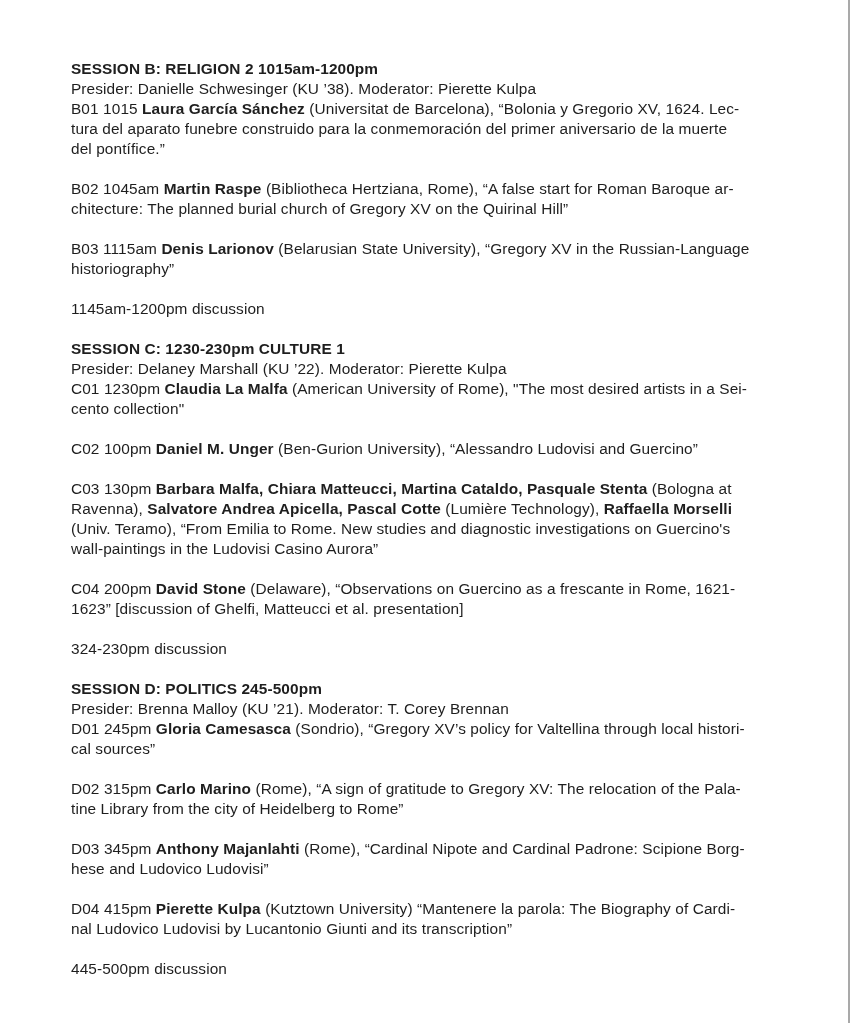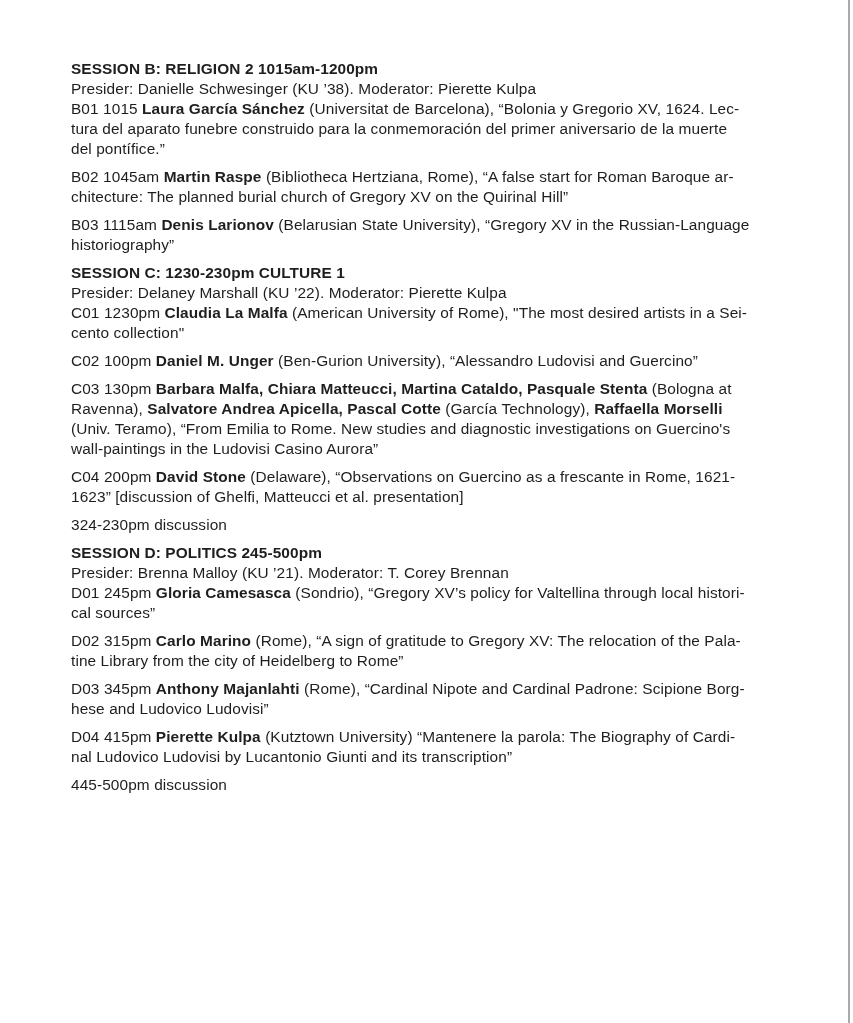--- a/index.html
+++ b/index.html
@@ -20,21 +20,21 @@
     width: 775px;
     color: #1e1e1e;
     font-size: 15.4px;
     line-height: 20px;
     letter-spacing: 0.1px;
   }
   .doc p.block {
     margin: 0;
     white-space: pre; 
   }
-  .doc p.block.spaced { margin-top: 8px; }
+  .doc p.block.spaced { margin-top: 20px; }
   .doc span.b { font-weight: bold; }
   .doc span.i { }
   .edge-line {
     position: absolute;
     top: 0; left: 848px;
     width: 2px; height: 1023px;
   }
 </style>
 </head>
 <body>
@@ -43,27 +43,28 @@
   <div class="doc" style="color: rgb(30, 30, 30);">
       <p class="block"><span class="b">SESSION B: RELIGION 2 1015am-1200pm</span></p>
       <p class="block"><span>Presider: Danielle Schwesinger (KU ’38). Moderator: Pierette Kulpa</span></p>
       <p class="block"><span>B01 1015 </span><span class="b">Laura García Sánchez</span><span> (Universitat de Barcelona), “Bolonia y Gregorio XV, 1624. Lec-
 tura del aparato funebre construido para la conmemoración del primer aniversario de la muerte
 del pontífice.”</span></p>
       <p class="block spaced"><span>B02 1045am </span><span class="b">Martin Raspe</span><span> (Bibliotheca Hertziana, Rome), “A false start for Roman Baroque ar-
 chitecture: The planned burial church of Gregory XV on the Quirinal Hill”</span></p>
       <p class="block spaced"><span>B03 1115am </span><span class="b">Denis Larionov</span><span> (Belarusian State University), “Gregory XV in the Russian-Language
 historiography”</span></p>
+      <p class="block spaced"><span>1145am-1200pm discussion</span></p>
       <p class="block spaced"><span class="b">SESSION C: 1230-230pm CULTURE 1</span></p>
       <p class="block"><span>Presider: Delaney Marshall (KU ’22). Moderator: Pierette Kulpa</span></p>
       <p class="block"><span>C01 1230pm </span><span class="b">Claudia La Malfa</span><span> (American University of Rome), "The most desired artists in a Sei-
 cento collection"</span></p>
       <p class="block spaced"><span>C02 100pm </span><span class="b">Daniel M. Unger</span><span> (Ben-Gurion University), “Alessandro Ludovisi and Guercino”</span></p>
       <p class="block spaced"><span>C03 130pm </span><span class="b">Barbara Malfa, Chiara Matteucci, Martina Cataldo, Pasquale Stenta</span><span> (Bologna at
-Ravenna), </span><span class="b">Salvatore Andrea Apicella, Pascal Cotte</span><span> (García Technology), </span><span class="b">Raffaella Morselli</span><span>
+Ravenna), </span><span class="b">Salvatore Andrea Apicella, Pascal Cotte</span><span> (Lumière Technology), </span><span class="b">Raffaella Morselli</span><span>
 (Univ. Teramo), “From Emilia to Rome. New studies and diagnostic investigations on Guercino's
 wall-paintings in the Ludovisi Casino Aurora”</span></p>
       <p class="block spaced"><span>C04 200pm </span><span class="b">David Stone</span><span> (Delaware), “Observations on Guercino as a </span><span class="i">frescante</span><span> in Rome, 1621-
 1623” [discussion of Ghelfi, Matteucci et al. presentation]</span></p>
       <p class="block spaced"><span>324-230pm discussion</span></p>
       <p class="block spaced"><span class="b">SESSION D: POLITICS 245-500pm</span></p>
       <p class="block"><span>Presider: Brenna Malloy (KU ’21). Moderator: T. Corey Brennan</span></p>
       <p class="block"><span>D01 245pm </span><span class="b">Gloria Camesasca</span><span> (Sondrio), “Gregory XV’s policy for Valtellina through local histori-
 cal sources”</span></p>
       <p class="block spaced"><span>D02 315pm </span><span class="b">Carlo Marino</span><span> (Rome), “A sign of gratitude to Gregory XV: The relocation of the Pala-

